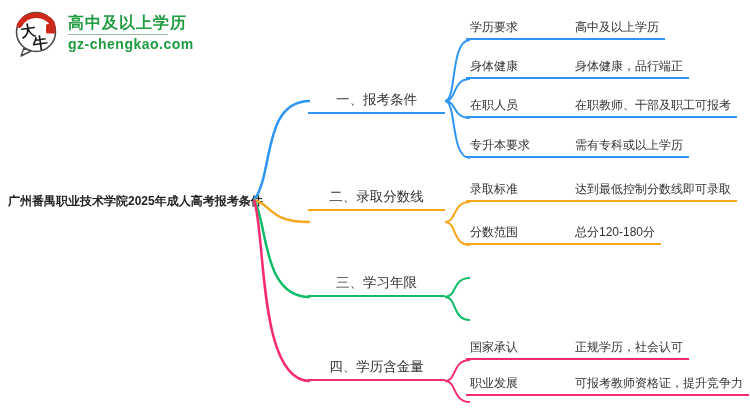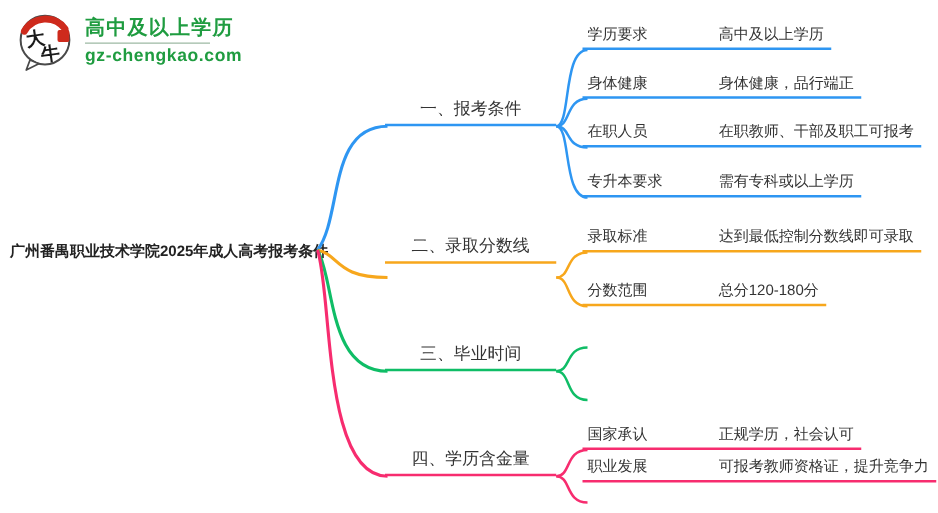--- a/index.html
+++ b/index.html
@@ -79,23 +79,23 @@
     <path d="M445 222 C457 222, 452 202, 470 202" fill="none" stroke-width="2" stroke="#f7a71c"></path>
     <path d="M445 222 C457 222, 452 245, 470 245" fill="none" stroke-width="2" stroke="#f7a71c"></path>
 
     <path d="M445 297 C457 297, 452 278, 470 278" fill="none" stroke-width="2" stroke="#0fbd66"></path>
     <path d="M445 297 C457 297, 452 320, 470 320" fill="none" stroke-width="2" stroke="#0fbd66"></path>
 
     <path d="M445 381 C457 381, 452 360, 470 360" fill="none" stroke-width="2" stroke="#f72c6f"></path>
     <path d="M445 381 C457 381, 452 402, 470 402" fill="none" stroke-width="2" stroke="#f72c6f"></path>
   </svg>
 
-  <div class="blabel c-blue" style="top:75px">一、报考条件</div>
+  <div class="blabel c-blue" style="top:88px">一、报考条件</div>
   <div class="blabel c-orange" style="top:185px">二、录取分数线</div>
-  <div class="blabel c-green" style="top:271px">三、毕业时间</div>
+  <div class="blabel c-green" style="top:271px">三、学习年限</div>
   <div class="blabel c-pink" style="top:355px">四、学历含金量</div>
 
   <div class="row c-blue" style="top:16px">
     <span class="k">学历要求</span><span>高中及以上学历</span>
   </div>
   <div class="row c-blue" style="top:55px">
     <span class="k">身体健康</span><span>身体健康，品行端正</span>
   </div>
   <div class="row c-blue" style="top:94px">
     <span class="k">在职人员</span><span>在职教师、干部及职工可报考</span>
@@ -108,17 +108,17 @@
     <span class="k">录取标准</span><span>达到最低控制分数线即可录取</span>
   </div>
   <div class="row c-orange" style="top:221px">
     <span class="k">分数范围</span><span>总分120-180分</span>
   </div>
 
 
   <div class="row c-pink" style="top:336px">
     <span class="k">国家承认</span><span>正规学历，社会认可</span>
   </div>
-  <div class="row c-pink" style="top:362px">
+  <div class="row c-pink" style="top:372px">
     <span class="k">职业发展</span><span>可报考教师资格证，提升竞争力</span>
   </div>
 
 </div>
 
 </body></html>

